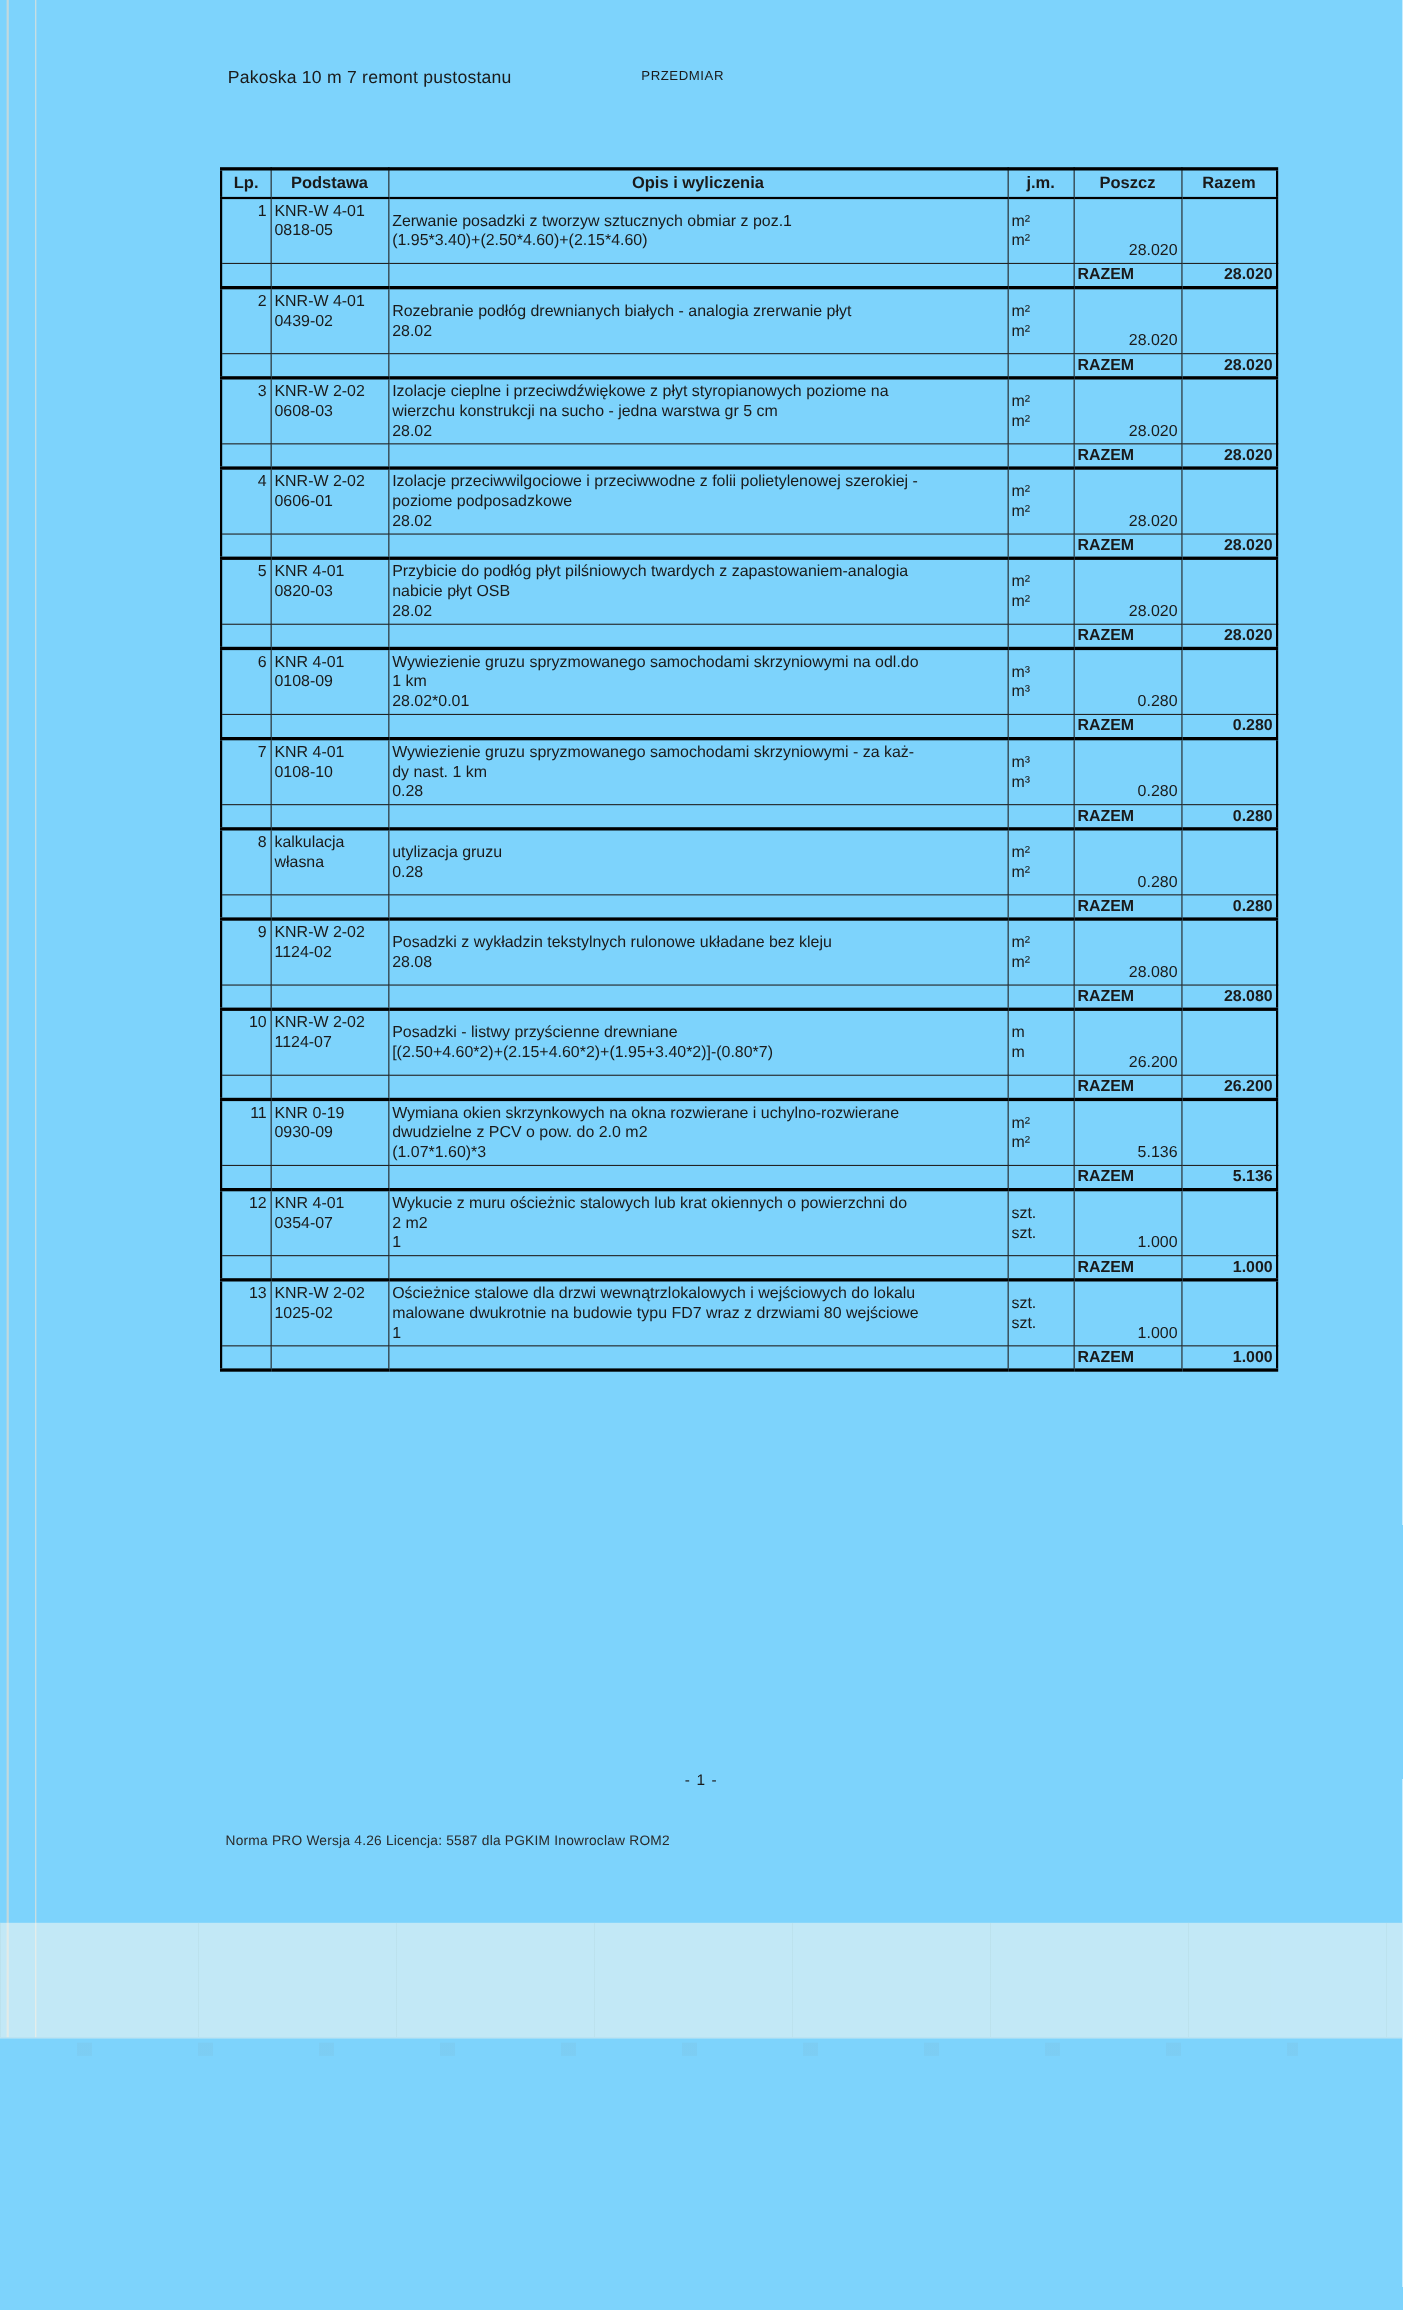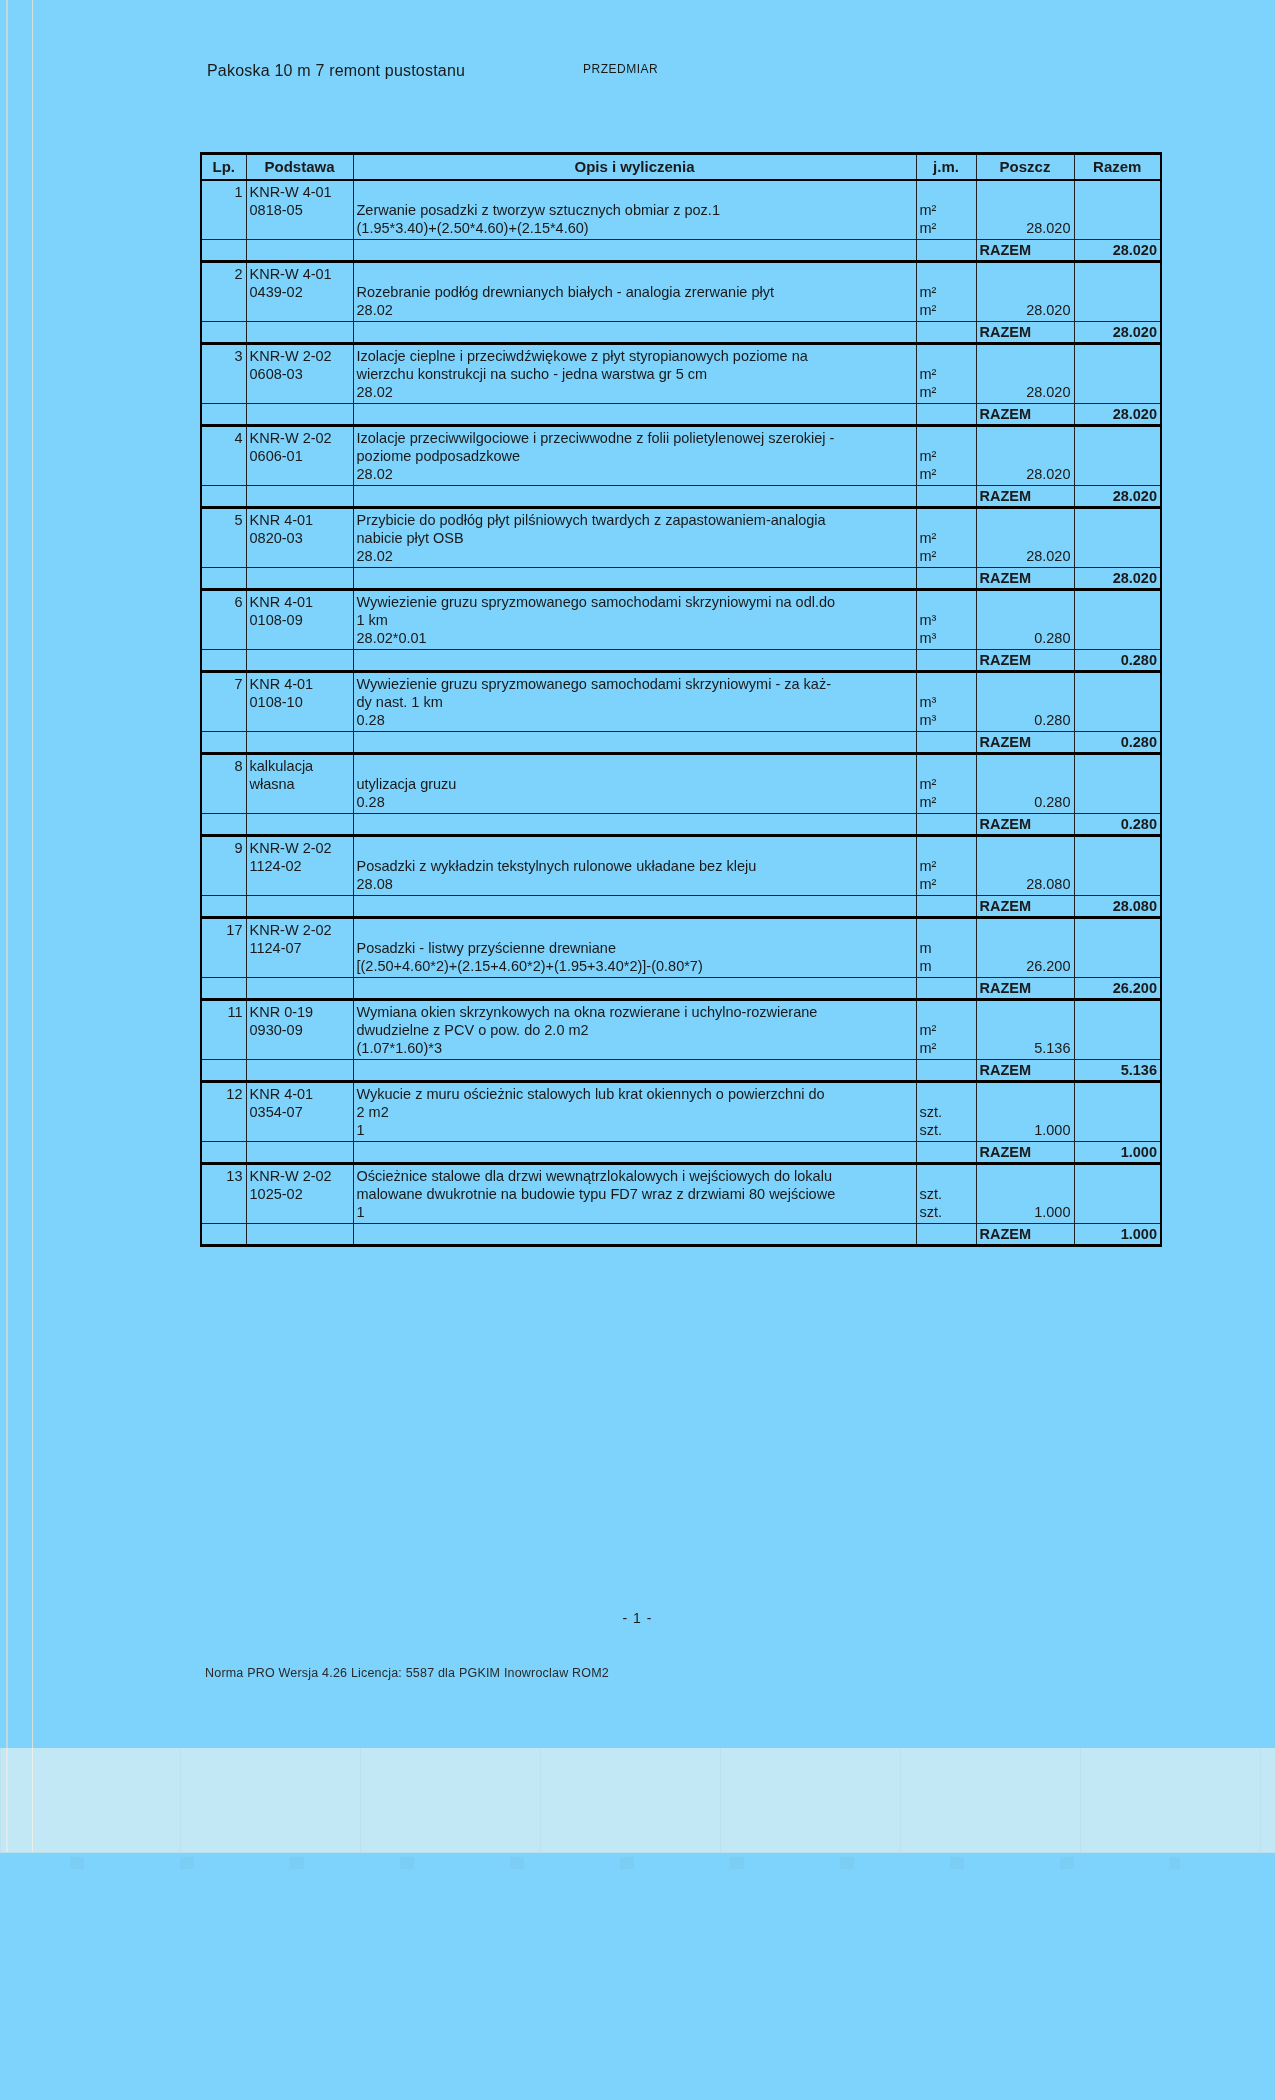--- a/index.html
+++ b/index.html
@@ -95,21 +95,21 @@
 
   .pre { white-space: pre-line; }
 
   td.lp { text-align: right; padding-right: 2px; }
   td.podstawa { padding-left: 4px; }
 
   .cell-flex {
     height: 54px;
     display: flex;
     flex-direction: column;
-    justify-content: flex-end;
+    justify-content: center;
   }
   td.opis .cell-flex { align-items: stretch; }
   td.jm .cell-flex span { display: block; }
   td.poszcz .cell-flex { align-items: flex-end; justify-content: flex-end; }
   td.poszcz { text-align: right; padding-right: 12px; }
   td.razem  { text-align: right; padding-right: 6px; }
 
   tr.item-sum td { height: 18px; padding-top: 1px; padding-bottom: 1px; }
   .sum-label { font-weight: bold; padding-left: 4px; text-align: left; }
   .sum-value { font-weight: bold; }
@@ -444,21 +444,21 @@
     <tr class="item-sum">
       <td class="lp"></td>
       <td class="podstawa"></td>
       <td class="opis"></td>
       <td class="jm"></td>
       <td class="sum-label">RAZEM</td>
       <td class="razem sum-value">28.080</td>
     </tr>
 
     <tr class="item-main">
-      <td class="lp">17</td>
+      <td class="lp">10</td>
       <td class="podstawa pre">KNR-W 2-02
 1124-07</td>
       <td class="opis">
         <div class="cell-flex">
           <div class="pre">Posadzki - listwy przyścienne drewniane</div>
           <div>[(2.50+4.60*2)+(2.15+4.60*2)+(1.95+3.40*2)]-(0.80*7)</div>
         </div>
       </td>
       <td class="jm">
         <div class="cell-flex">

